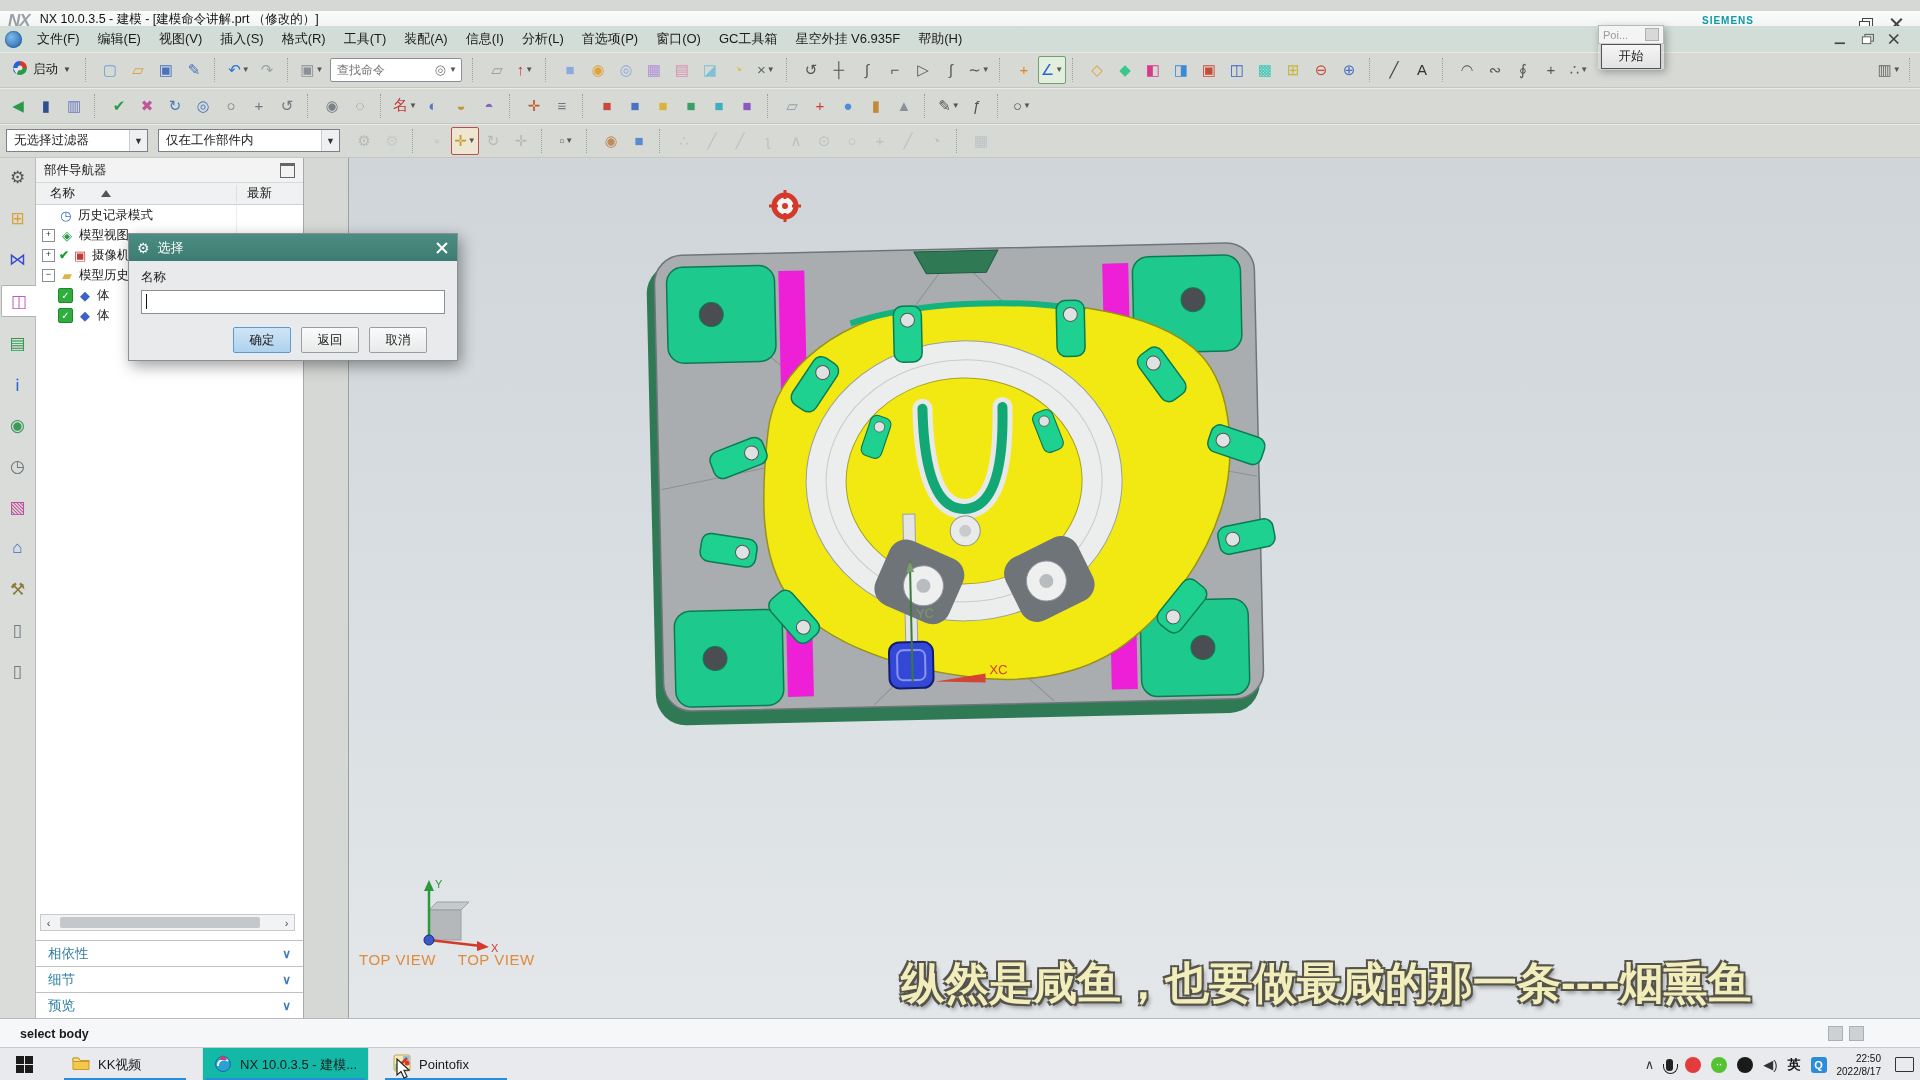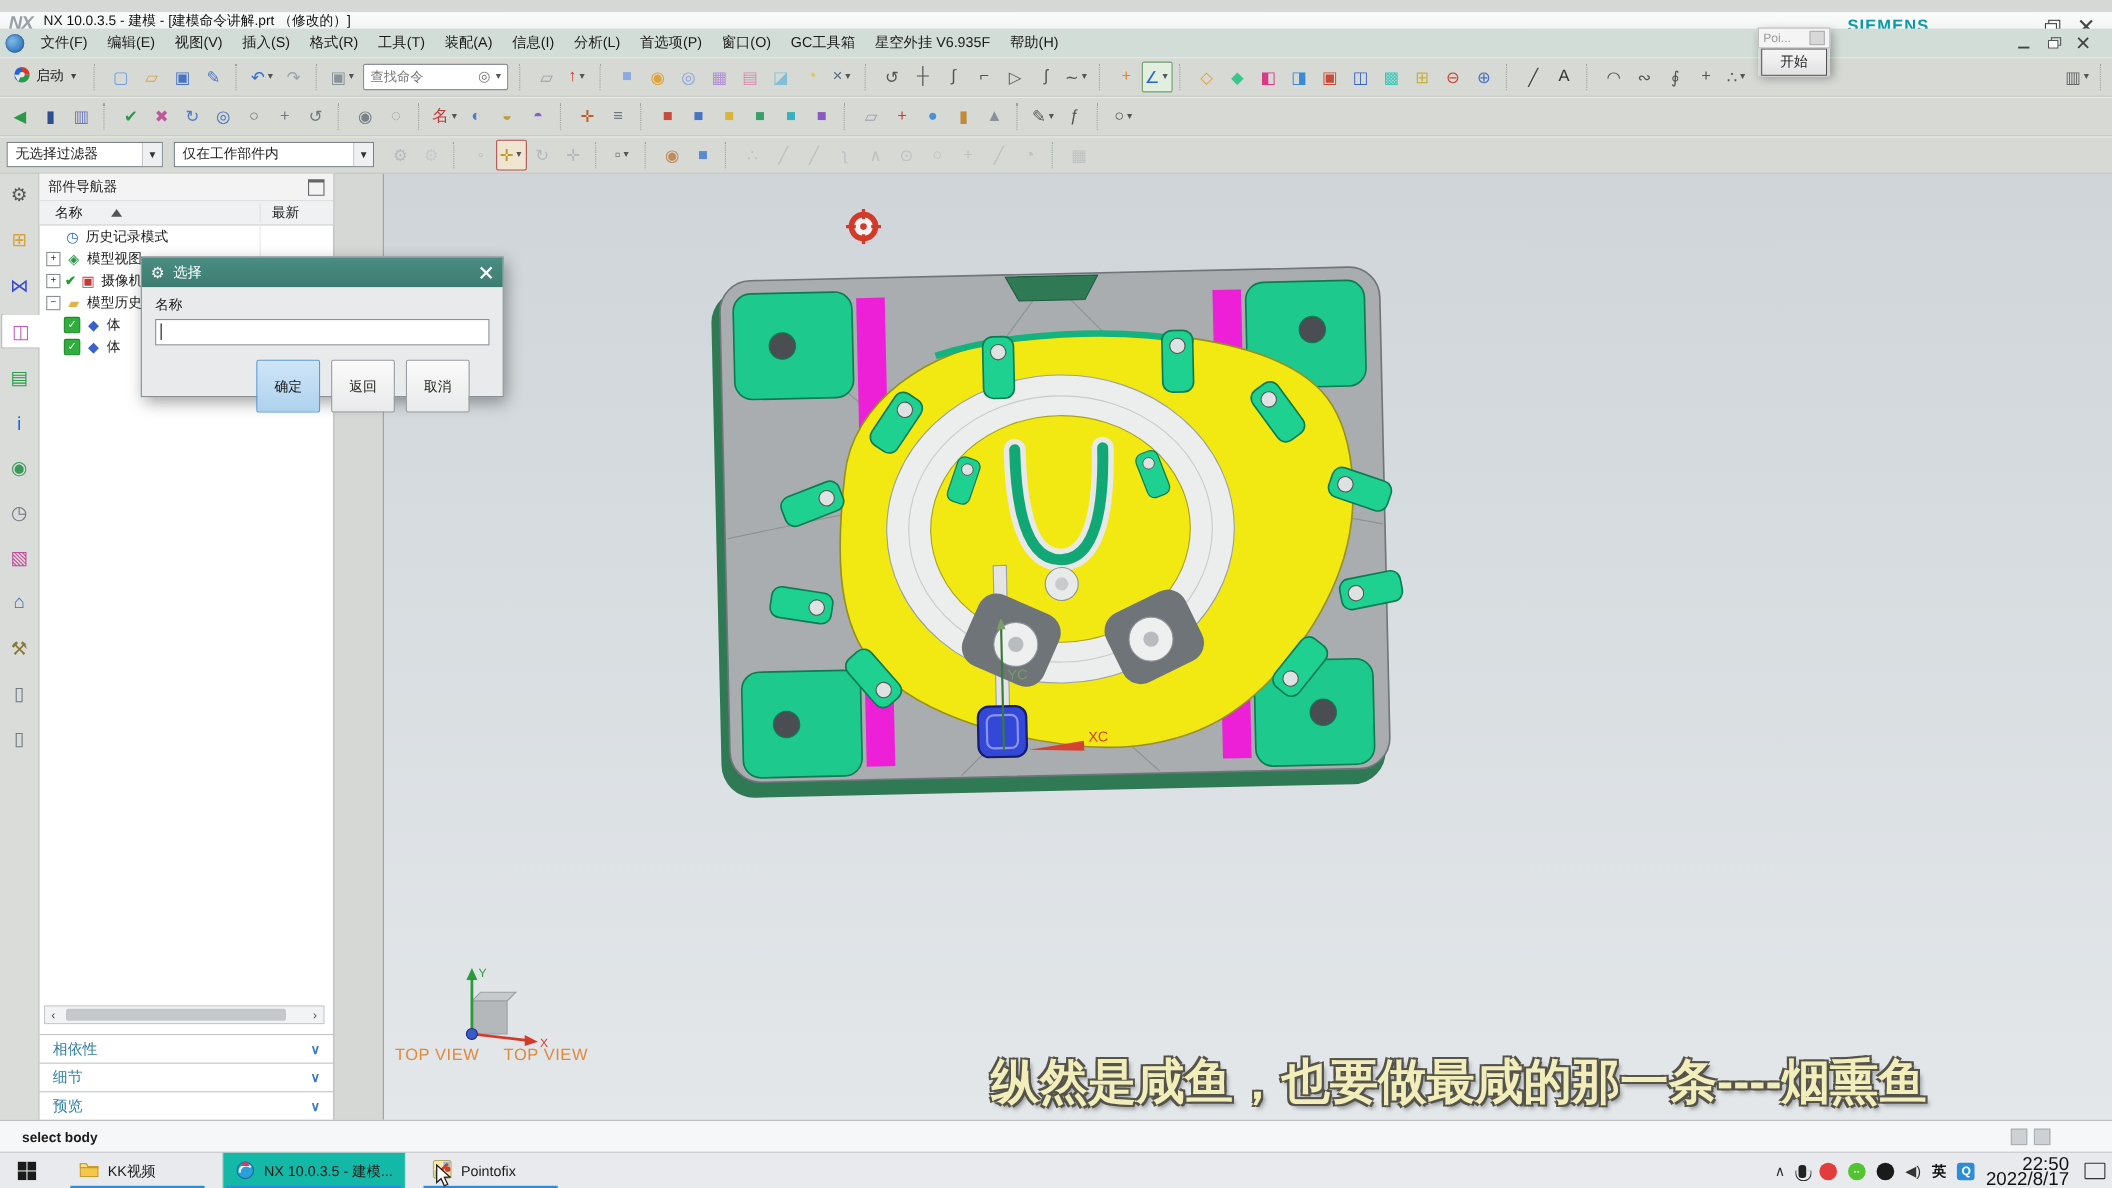--- a/index.html
+++ b/index.html
@@ -6,21 +6,21 @@
   body{width:1920px;height:1080px;position:relative;overflow:hidden;
        background:#d5d8d4;font-family:"Liberation Sans",sans-serif;color:#1a1a1a;
        -webkit-font-smoothing:antialiased;}
   .abs{position:absolute;}
 
   
   .titlebar{position:absolute;left:0;top:11px;width:1920px;height:26px;background:linear-gradient(#fafbfb,#eef0f0);
             border-bottom:1px solid #c9ccc9;display:flex;align-items:flex-start;}
   .nx-logo{font-weight:bold;font-size:17px;color:#9aa0a6;letter-spacing:-1px;margin:0 10px 0 8px;font-style:italic;}
   .win-title{font-size:12.5px;color:#111;}
-  .brand{position:absolute;right:166px;top:4px;font-weight:bold;font-size:15px;letter-spacing:1px;color:#0c9aa8;}
+  .brand{position:absolute;right:166px;top:4px;font-weight:bold;font-size:10px;letter-spacing:1px;color:#0c9aa8;}
   .winctl{position:absolute;top:0;height:26px;display:flex;align-items:center;gap:14px;}
   .winctl.main{right:14px;}
   .wbtn{width:18px;height:15px;position:relative;cursor:default;}
   .wbtn.min::after{content:"";position:absolute;left:3px;right:3px;bottom:2px;border-bottom:2px solid #444;}
   .wbtn.res::after{content:"";position:absolute;left:3px;top:4px;width:9px;height:7px;border:1.5px solid #444;background:#fff;}
   .wbtn.res::before{content:"";position:absolute;left:6px;top:1px;width:9px;height:7px;border:1.5px solid #444;}
   .wbtn.cls::before,.wbtn.cls::after{content:"";position:absolute;left:1px;top:6px;width:15px;height:2px;background:#444;}
   .wbtn.cls::before{transform:rotate(45deg);} .wbtn.cls::after{transform:rotate(-45deg);}
 
   
@@ -100,21 +100,21 @@
   .dlg-title{font-size:13px;flex:1;}
   .dlg-x{width:14px;height:14px;position:relative;}
   .dlg-x::before,.dlg-x::after{content:"";position:absolute;left:0;top:6px;width:14px;height:2px;background:#fff;}
   .dlg-x::before{transform:rotate(45deg);} .dlg-x::after{transform:rotate(-45deg);}
   .dlg-body{padding:8px 12px 0 12px;}
   .dlg-label{font-size:12.5px;margin-bottom:4px;}
   .dlg-input{height:22px;background:#fff;border:1px solid #8a8f94;position:relative;}
   .dlg-caret{position:absolute;left:4px;top:3px;width:1px;height:15px;background:#111;}
   .dlg-btns{display:flex;justify-content:flex-end;gap:10px;margin-top:13px;padding-right:18px;}
   .dbtn{min-width:44px;height:22px;font-size:12.5px;display:flex;align-items:center;justify-content:center;
-        background:linear-gradient(#fbfbfb,#e8e9ea);border:1px solid #9a9fa4;border-radius:2px;padding:12px 6px;}
+        background:linear-gradient(#fbfbfb,#e8e9ea);border:1px solid #9a9fa4;border-radius:2px;padding:1px 6px;}
   .dbtn.primary{background:linear-gradient(#cfe5f7,#aed2ee);border-color:#5a9bd0;}
 
   
   .viewport{position:absolute;left:348px;top:158px;width:1572px;height:860px;
             background:linear-gradient(#cfd5d9,#e3e7ea);border-left:1px solid #9aa0a4;box-sizing:border-box;overflow:hidden;}
   .crosshair{position:absolute;left:420px;top:32px;width:32px;height:32px;}
   .topview{position:absolute;left:10px;bottom:50px;color:#e08a3c;font-size:15px;letter-spacing:.5px;display:flex;gap:22px;}
   .subtitle{position:absolute;left:552px;top:796px;font-size:44px;font-weight:bold;color:#f2eebc;white-space:nowrap;
             text-shadow:-2px -2px 0 #55534a,2px -2px 0 #55534a,-2px 2px 0 #55534a,2px 2px 0 #55534a,3px 4px 4px rgba(40,40,35,.45);}
   .triad{position:absolute;left:58px;top:718px;}
@@ -135,21 +135,21 @@
   .tk-item .ul{position:absolute;left:4px;right:4px;bottom:0;height:3px;background:#2b8dd9;}
   .tray{position:absolute;right:6px;top:0;height:33px;display:flex;align-items:center;gap:10px;}
   .tray-g{font-size:13px;color:#222;}
   .tray-dot{width:16px;height:16px;border-radius:50%;display:flex;align-items:center;justify-content:center;
             color:#fff;font-size:9px;font-weight:bold;}
   .tray-badge{width:16px;height:16px;border-radius:3px;display:flex;align-items:center;justify-content:center;
               color:#fff;font-size:11px;font-weight:bold;}
   .mic{width:7px;height:12px;background:#222;border-radius:3px;position:relative;margin:0 2px;}
   .mic::after{content:"";position:absolute;left:-3px;top:5px;width:13px;height:9px;border:1.5px solid #222;border-top:none;
               border-radius:0 0 8px 8px;}
-  .clock{line-height:13px;font-size:17px;text-align:right;color:#111;font-weight:normal;}
+  .clock{line-height:13px;font-size:10px;text-align:right;color:#111;font-weight:normal;}
   .notif{width:17px;height:13px;border:1.5px solid #333;border-radius:1px;margin-left:4px;}
   .cursor-arrow{position:absolute;left:396px;top:1058px;z-index:100;}
 
   
   .poi{position:absolute;left:1598px;top:8px;width:66px;z-index:120;box-shadow:2px 3px 8px rgba(0,0,0,.3);margin-top:17px;}
   .poi-title{height:19px;background:#f4f4f4;border:1px solid #b8b8b8;display:flex;align-items:center;
              font-size:11px;color:#9a9a9a;padding:0 4px;box-sizing:border-box;}
   .poi-box{width:12px;height:11px;background:#d8d8d8;border:1px solid #b0b0b0;margin-left:auto;}
   .poi-btn{height:23px;background:#ececec;border:1px solid #555;outline:1px solid #d0d0d0;margin:0 3px;
            display:flex;align-items:center;justify-content:center;font-size:12.5px;background:linear-gradient(#f6f6f6,#e2e2e2);}

